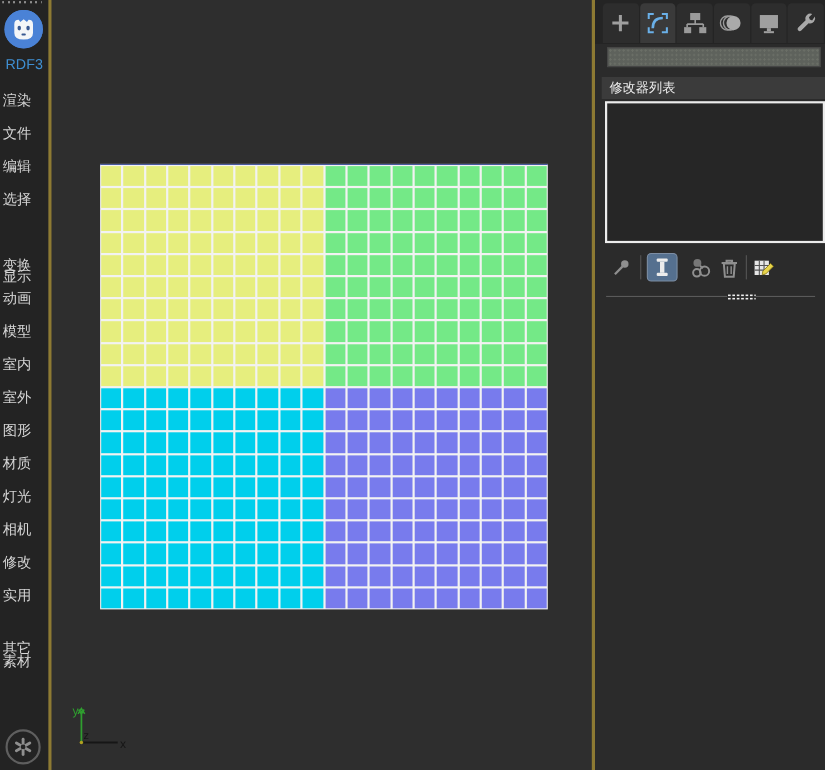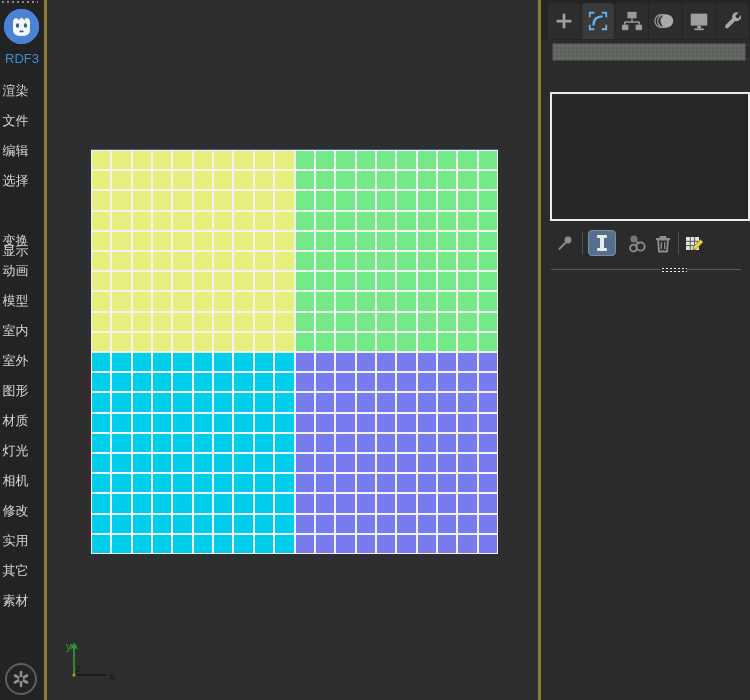--- a/index.html
+++ b/index.html
@@ -87,21 +87,21 @@
         <div class="nav-item" style="top: 256px;">动画</div>
         <div class="nav-item" style="top: 286px;">模型</div>
         <div class="nav-item" style="top: 316px;">室内</div>
         <div class="nav-item" style="top: 346px;">室外</div>
         <div class="nav-item" style="top: 376px;">图形</div>
         <div class="nav-item" style="top: 406px;">材质</div>
         <div class="nav-item" style="top: 436px;">灯光</div>
         <div class="nav-item" style="top: 466px;">相机</div>
         <div class="nav-item" style="top: 496px;">修改</div>
         <div class="nav-item" style="top: 526px;">实用</div>
-        <div class="nav-item" style="top: 556px;">其它</div>
+        <div class="nav-item" style="top: 576px; font-family: Liberation Mono, monospace;">其它</div>
         <div class="nav-item" style="top: 586px;">素材</div>
       </nav>
 
     <div class="gear-btn">
       <svg width="18" height="18" viewBox="0 0 18 18">
         <g stroke="#8f8f8f" stroke-width="2.6" stroke-linecap="round">
           <line x1="9" y1="2" x2="9" y2="16"></line>
           <line x1="2.9" y1="5.5" x2="15.1" y2="12.5"></line>
           <line x1="15.1" y1="5.5" x2="2.9" y2="12.5"></line>
         </g>
@@ -571,20 +571,23 @@
       </div>
       <div class="rp-tab">
         <svg width="22" height="22" viewBox="0 0 24 24">
           <path d="M20.5 5.5a5 5 0 0 1-6.2 6.6L7 19.4a2.1 2.1 0 0 1-3-3l7.3-7.3a5 5 0 0 1 6.6-6.2L14.6 6.2l0.9 2.3 2.3 0.9z" fill="#a8a8a8"></path>
         </svg>
       </div>
     </div>
 
     <input class="name-field" type="text" placeholder="" style="">
 
+    <div class="mod-header">
+      <span>修改器列表</span>
+    </div>
 
     <div class="stack-box"></div>
 
     <div class="stack-btns">
       <div class="sbtn" style="left:13px;">
         <svg width="18" height="18" viewBox="0 0 18 18">
           <circle cx="12" cy="6" r="3.4" fill="#8f8f8f"></circle>
           <path d="M9.8 8.4 L3 15.4" stroke="#8f8f8f" stroke-width="2"></path>
         </svg>
       </div>

